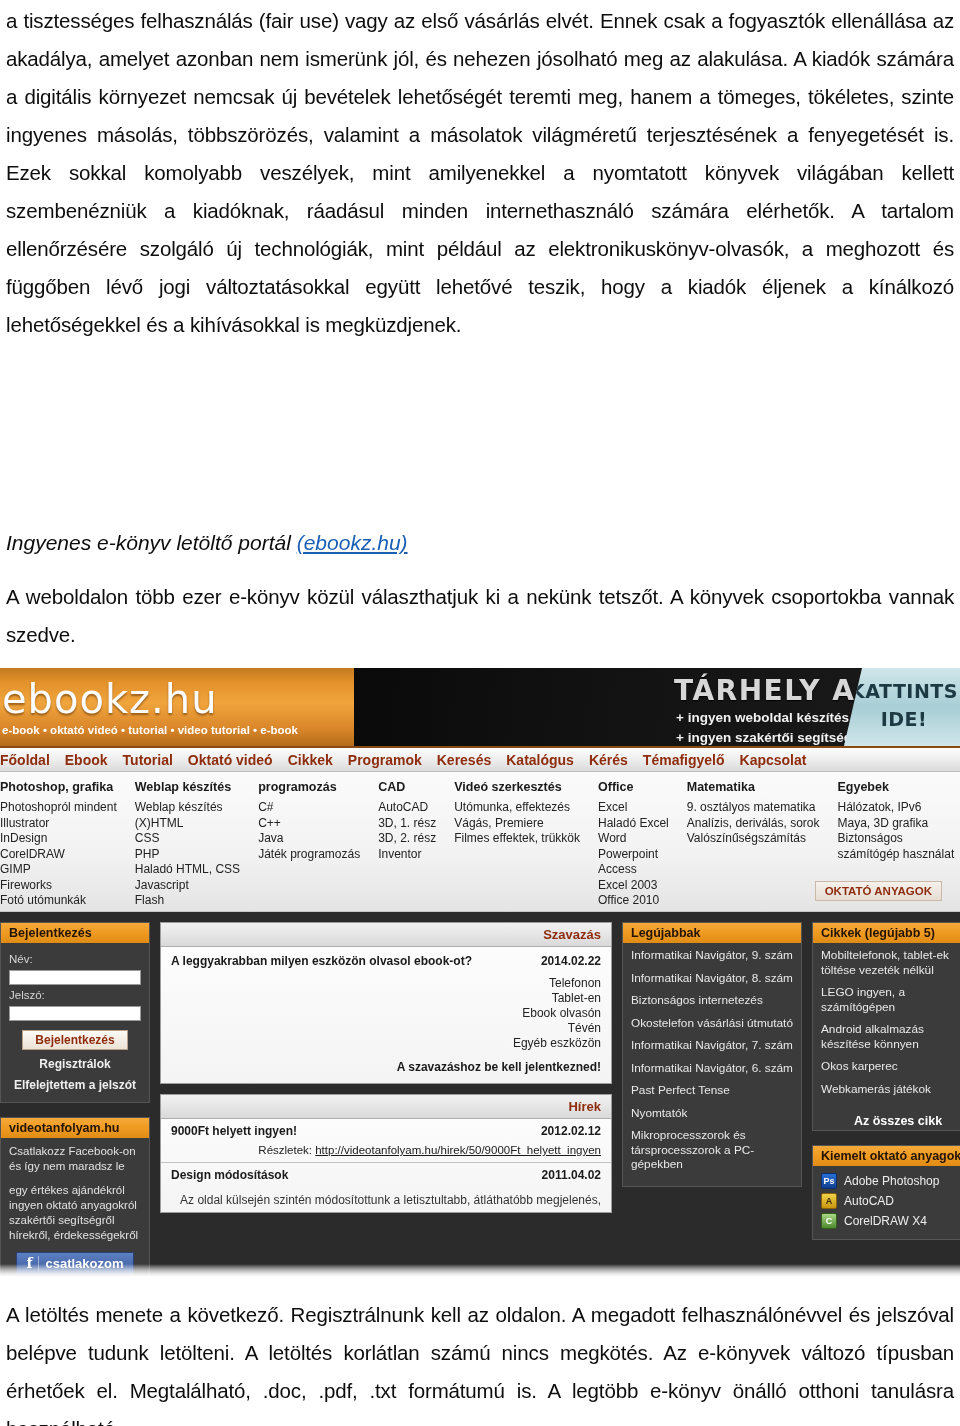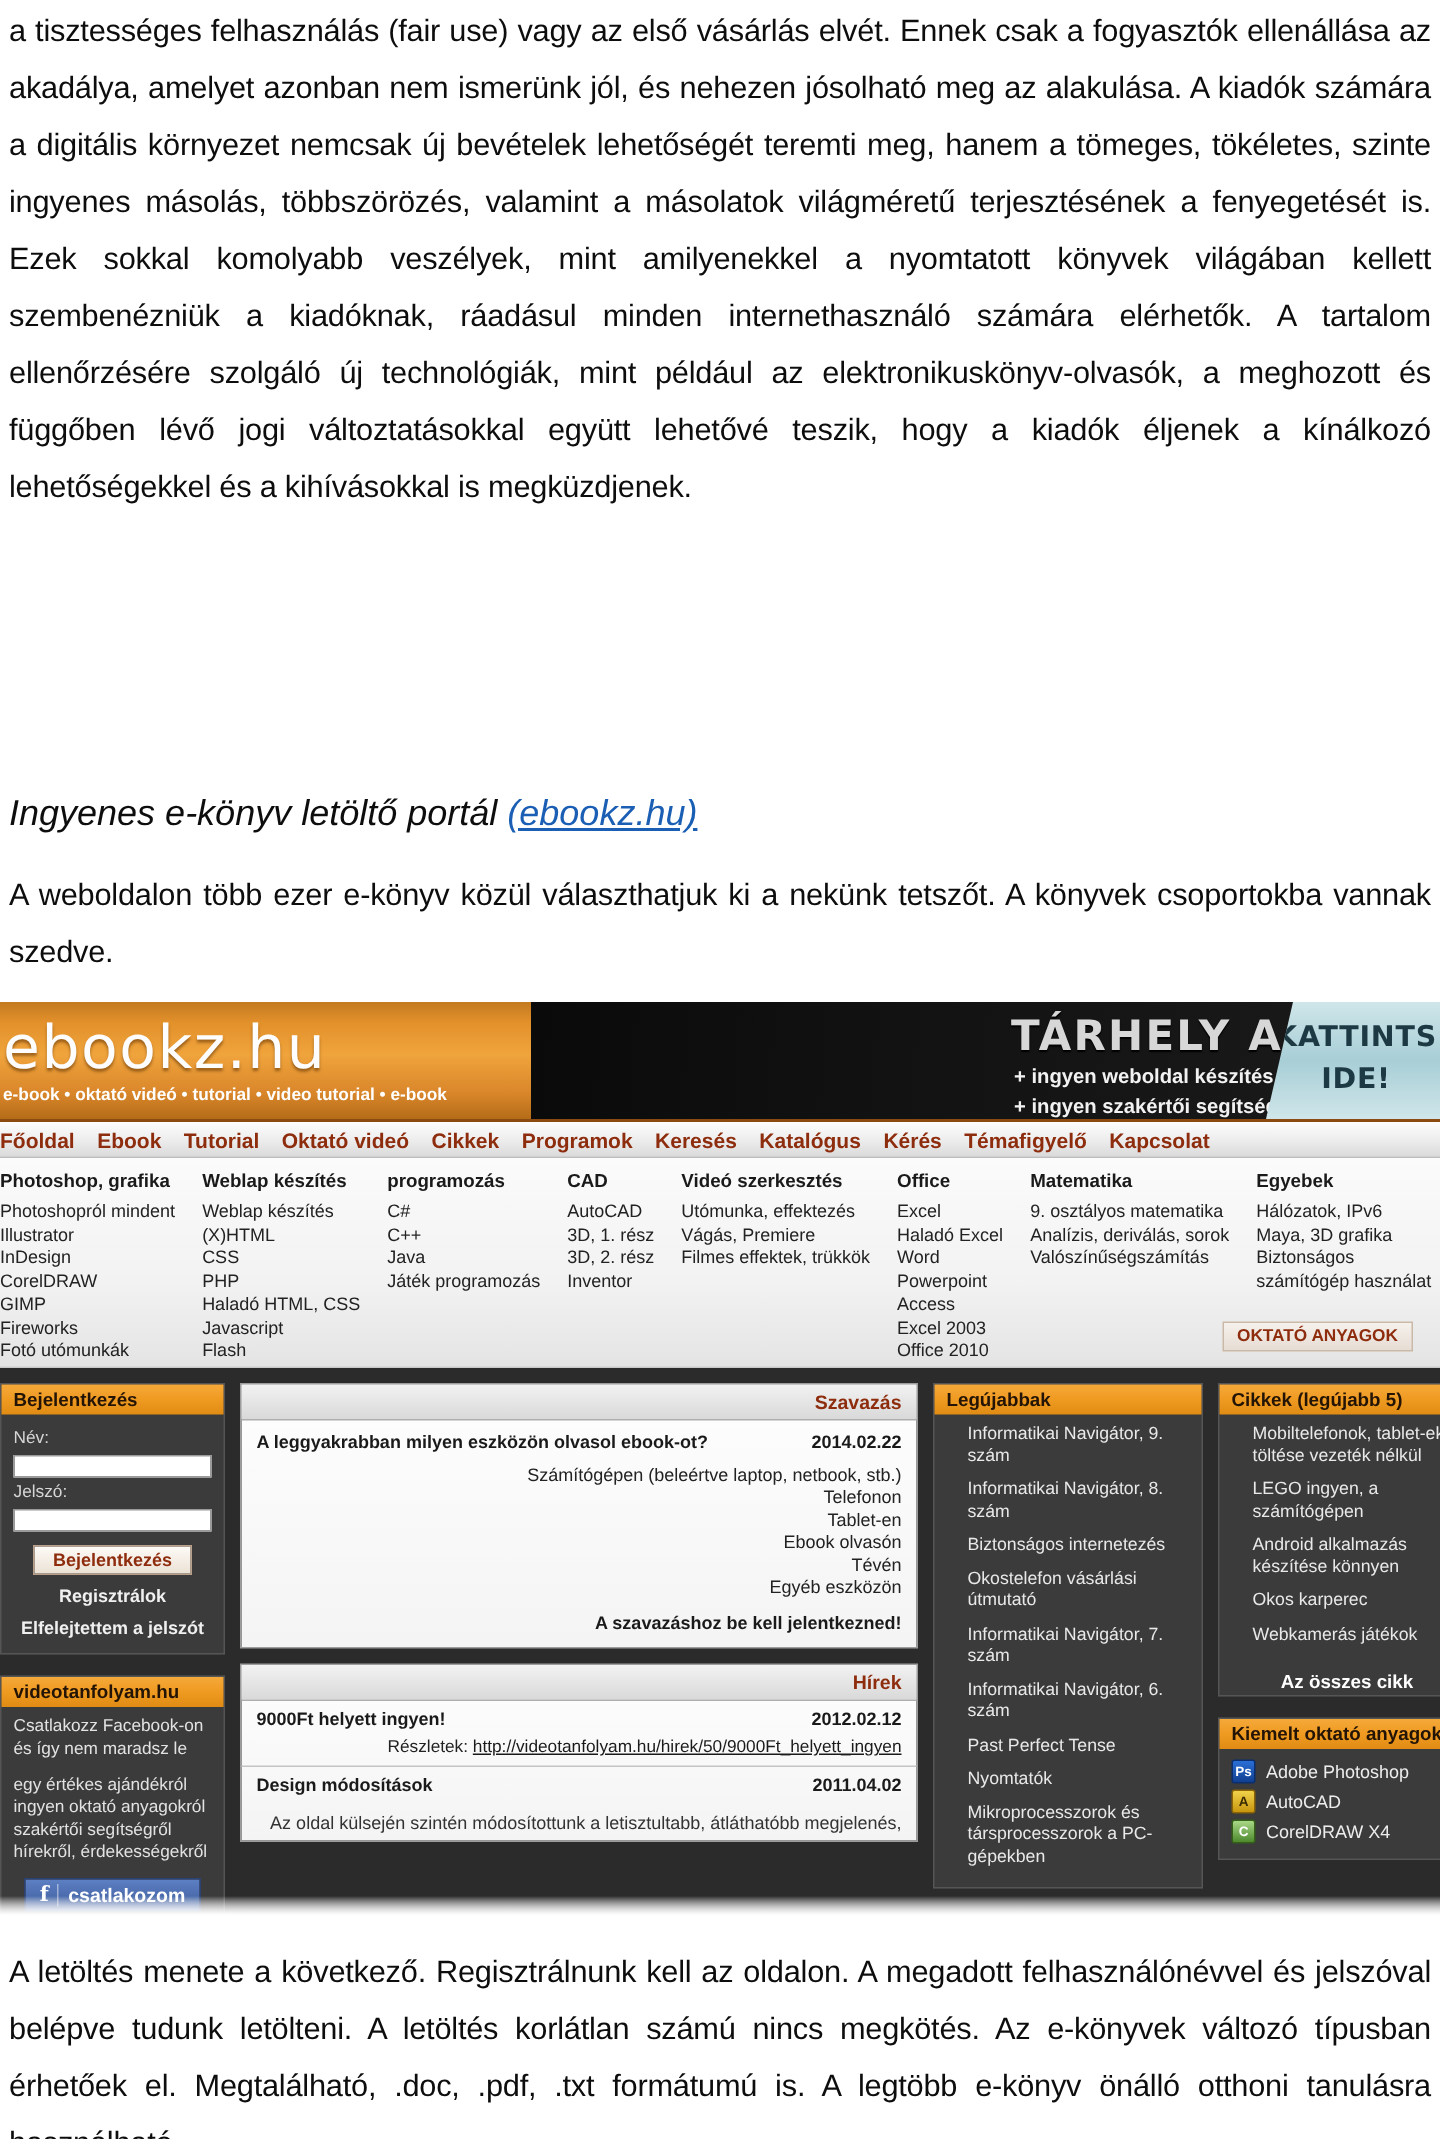--- a/index.html
+++ b/index.html
@@ -17,21 +17,21 @@
   .doc-p {
     font-size:20.5px;
     line-height:38px;
     text-align:justify;
     margin:0;
     letter-spacing:-0.15px;
   }
   .prose-top { position:absolute; left:6px; top:2px; width:948px; }
   .heading-row {
     position:absolute; left:6px; top:528px; width:948px;
-    font-size:24px; font-style:italic; font-weight:400; line-height:30px;
+    font-size:21px; font-style:italic; font-weight:400; line-height:30px;
   }
   .heading-row .link {
     color:#1a5fb4; text-decoration:underline; font-style:italic;
   }
   .prose-mid { position:absolute; left:6px; top:578px; width:948px; }
   .prose-bottom { position:absolute; left:6px; top:1296px; width:948px; }
 
   
   .shot {
     position:absolute; left:0; top:668px; width:960px; height:612px;
@@ -203,21 +203,21 @@
   .news-row { display:flex; justify-content:space-between; font-size:12px; font-weight:700; color:#1a1a1a; }
   .news-detail { margin-top:6px; font-size:11.5px; color:#222; }
   .news-detail a { color:#1a1a1a; text-decoration:underline; }
   .news-text { padding:5px 10px; font-size:12px; color:#333; }
 
   
   .col-new { width:180px; flex:0 0 180px; }
   .list-body { padding:5px 8px 6px 8px; }
   .list-body a {
     display:block; color:#e9e9e9; font-size:11.8px; line-height:14.5px;
-    text-decoration:none; margin-bottom:8px;margin-left:14px;
+    text-decoration:none; margin-bottom:8px;
   }
 
   
   .col-right { width:172px; flex:0 0 172px; }
   .all-link { display:block; text-align:center; color:#fff; font-size:12.5px; font-weight:700; text-decoration:none; margin:4px 0 2px 0;}
   .featured { margin-top:14px; }
   .feat-row { display:flex; align-items:center; gap:7px; padding:2px 8px; }
   .feat-row span { color:#ededed; font-size:12px; }
   .ficon { width:16px; height:16px; flex:0 0 16px; border-radius:2px; display:flex; align-items:center; justify-content:center; font-size:9px; font-weight:700; color:#fff; }
   .ficon.ps { background:linear-gradient(180deg,#2a6fd6,#103f90); border:1px solid #0b2f6e; }
@@ -397,21 +397,20 @@
 
         <div class="col-mid">
           <div class="white-panel">
             <div class="white-hd">Szavazás</div>
             <div class="vote-body">
               <div class="vote-q">
                 <span>A leggyakrabban milyen eszközön olvasol ebook-ot?</span>
                 <span>2014.02.22</span>
               </div>
               <ul class="vote-list" id="vote-list">
-                  <li>Számítógépen (beleértve laptop, netbook, stb.)</li>
                   <li>Telefonon</li>
                   <li>Tablet-en</li>
                   <li>Ebook olvasón</li>
                   <li>Tévén</li>
                   <li>Egyéb eszközön</li>
                 </ul>
               <div class="vote-note">A szavazáshoz be kell jelentkezned!</div>
             </div>
           </div>
 

